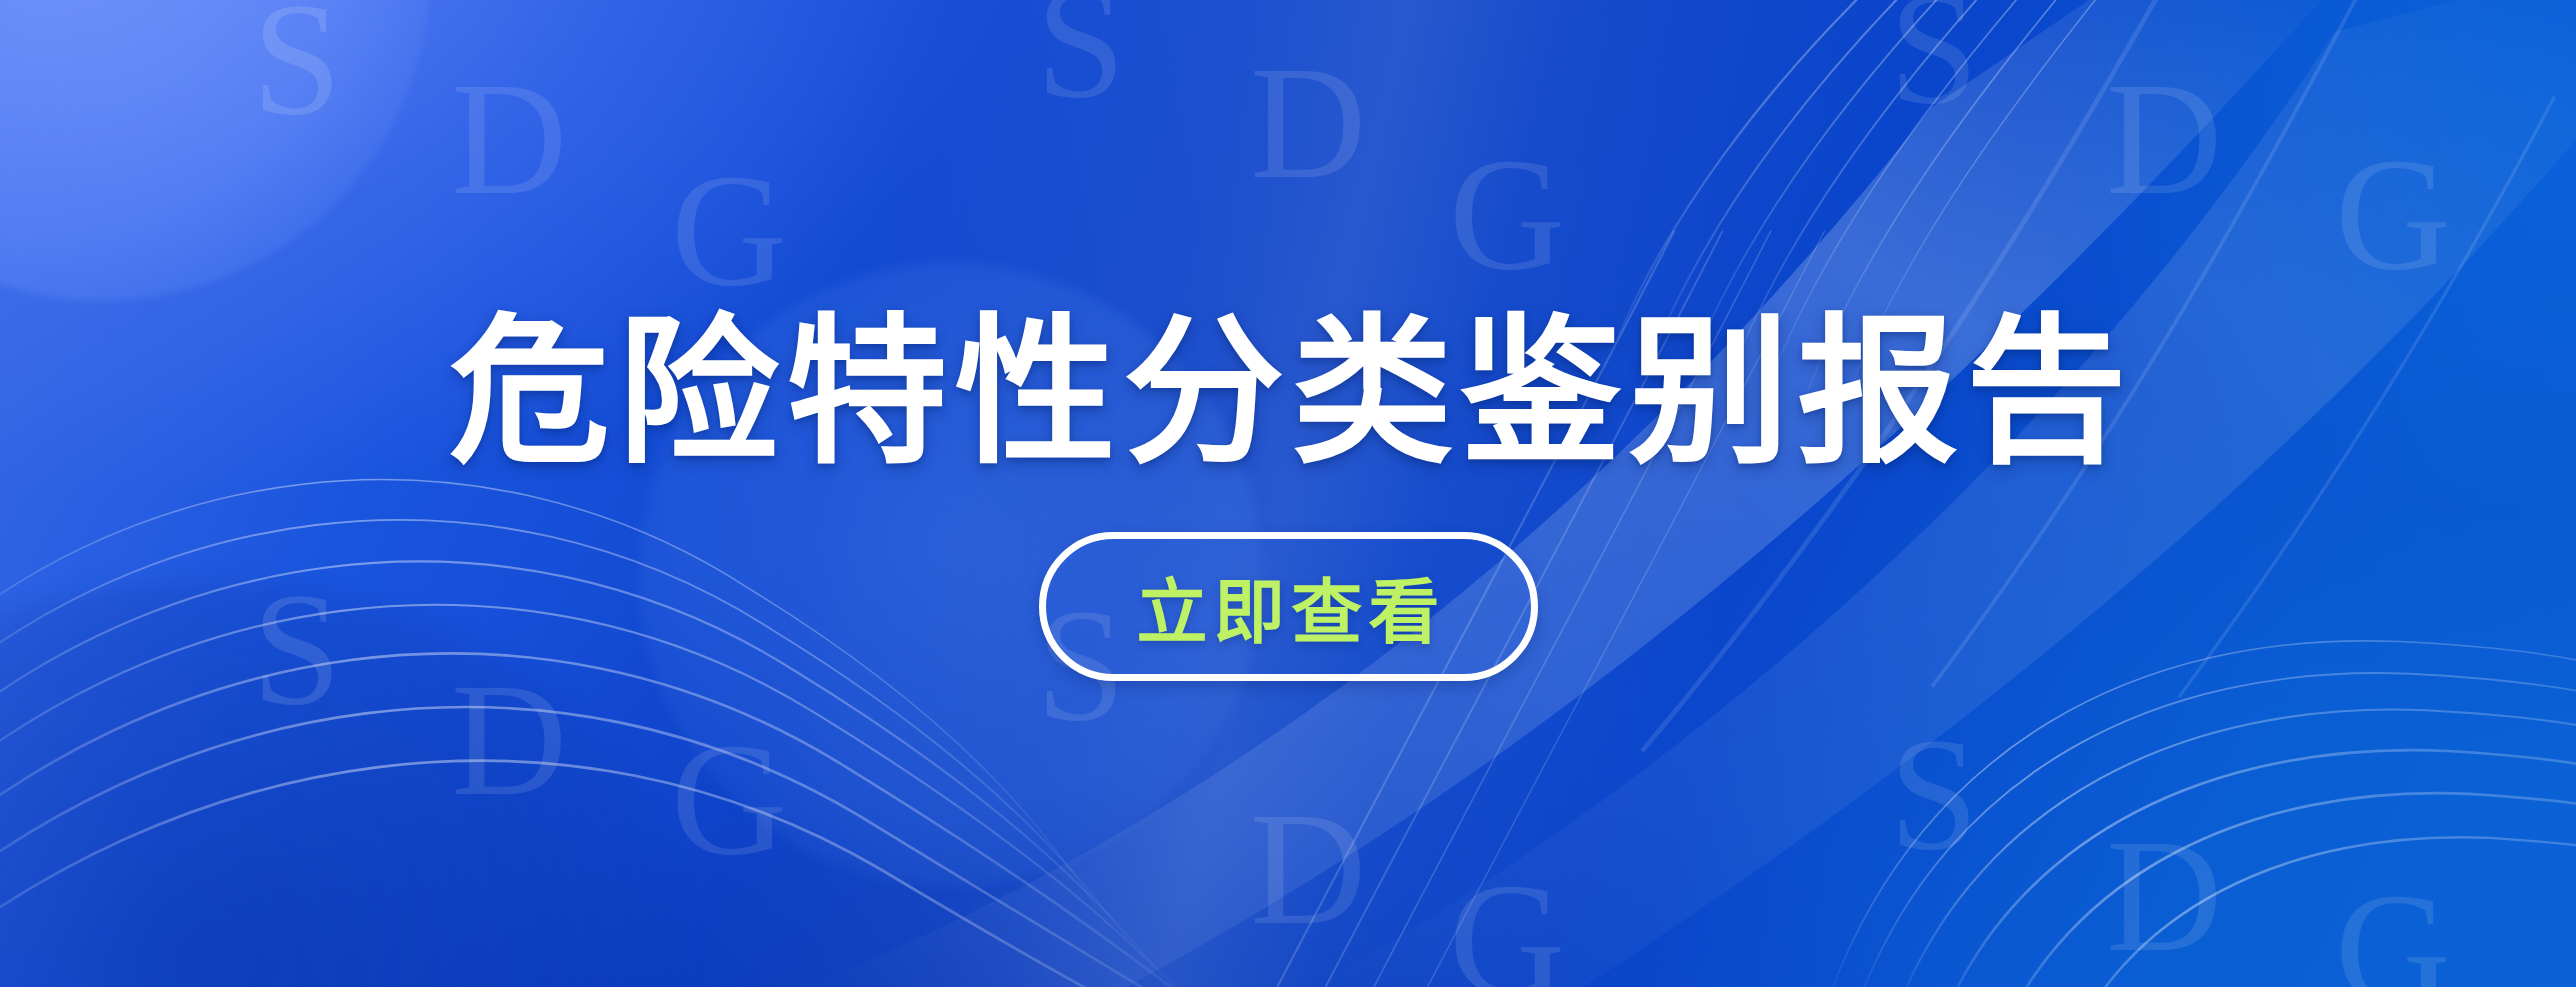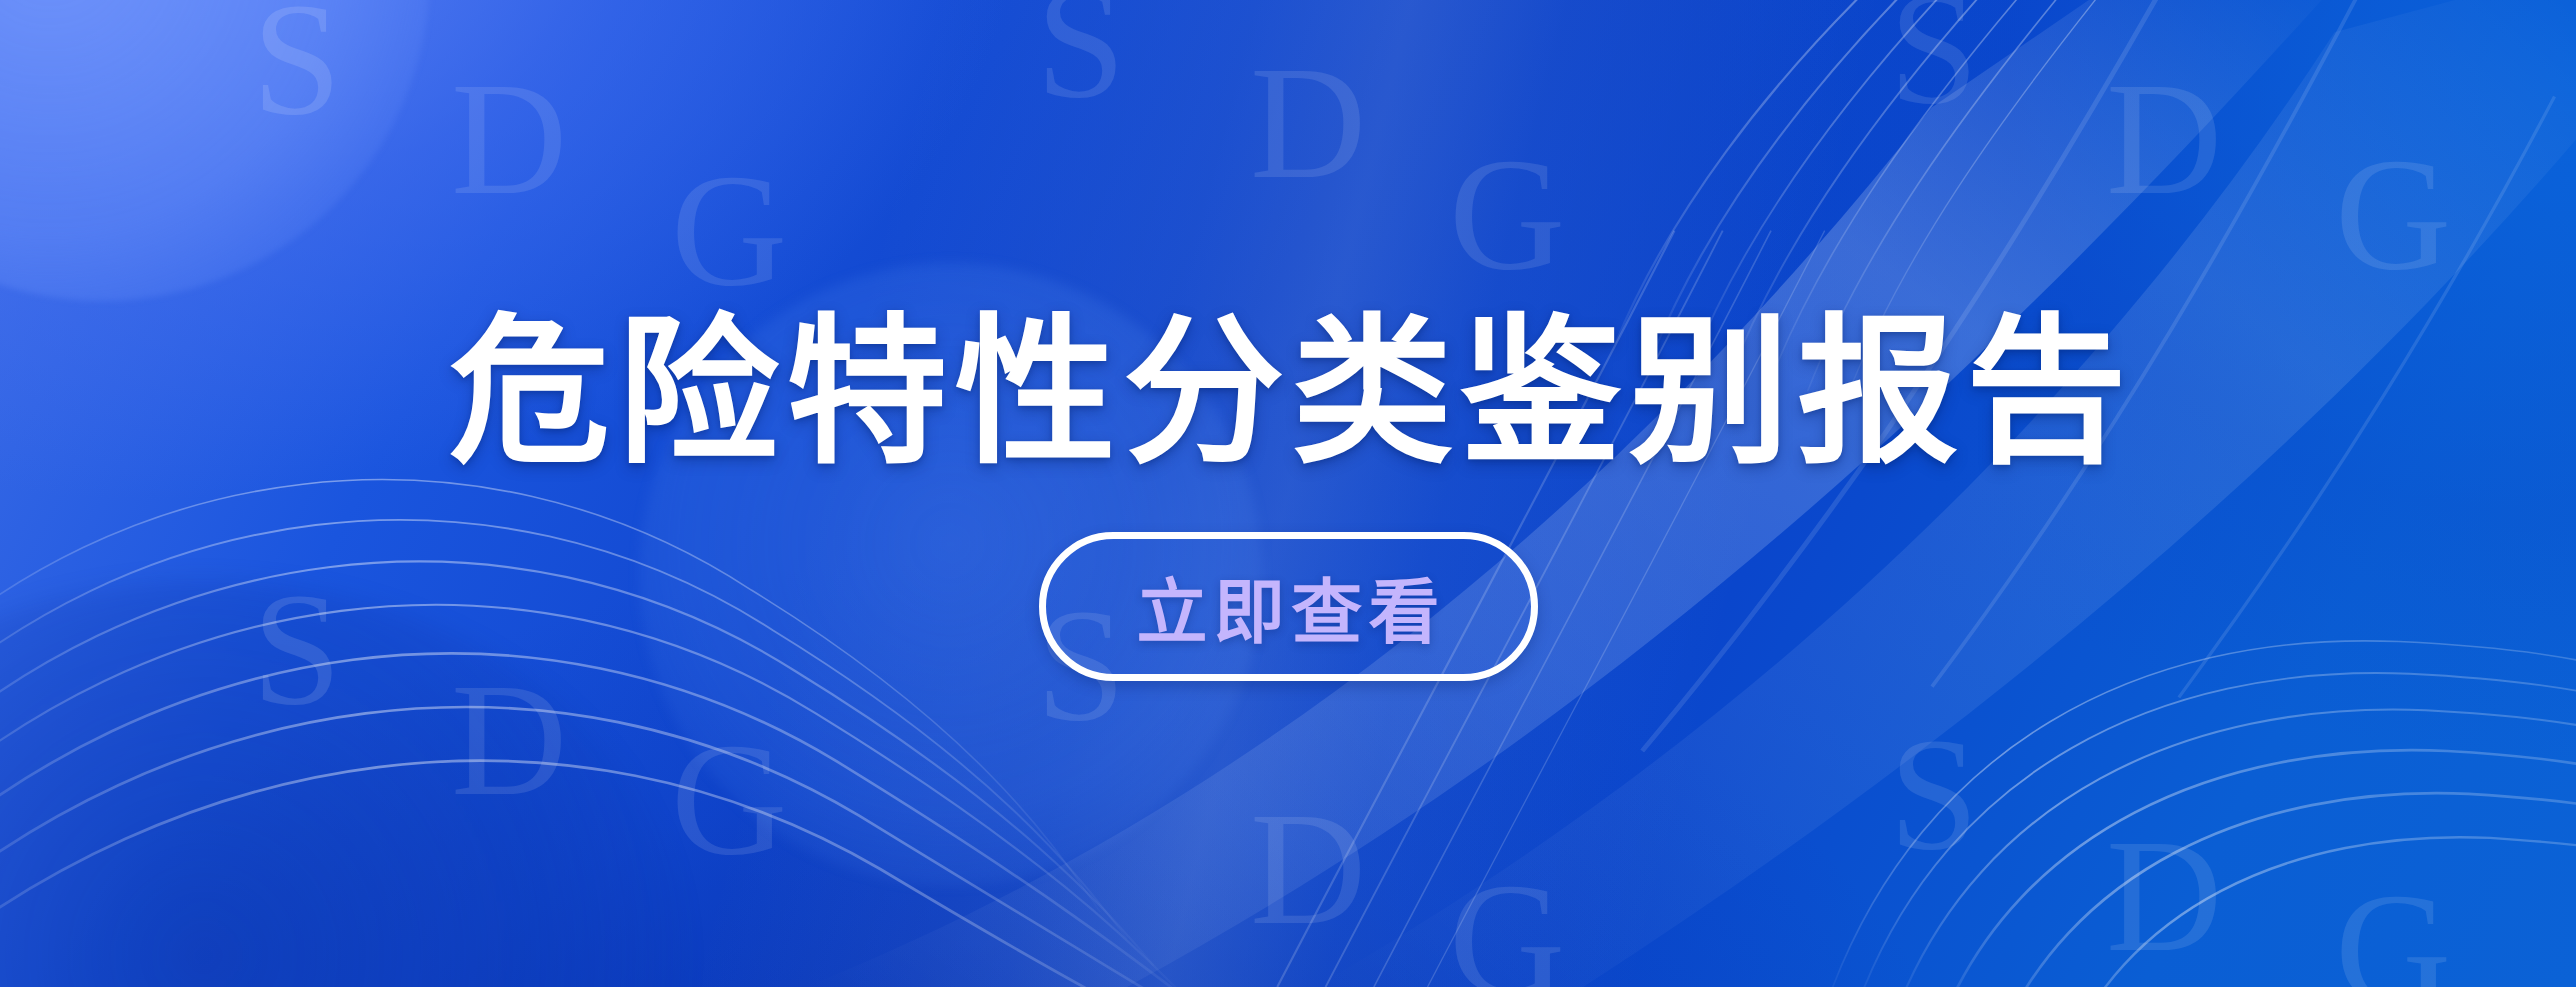--- a/index.html
+++ b/index.html
@@ -138,21 +138,21 @@
     display: inline-flex;
     align-items: center;
     justify-content: center;
     box-sizing: border-box;
     width: 499px;
     height: 149px;
     padding: 0 32px;
     border: 7px solid #ffffff;
     border-radius: 86px;
     background: transparent;
-    color: #c4b5fd;
+    color: #bef264;
     font-family: "Liberation Sans", "DejaVu Sans", sans-serif;
     font-size: 71px;
     font-weight: 700;
     letter-spacing: 6.4px;
     text-indent: 6.4px;
     cursor: pointer;
     box-shadow:
       0 5.4px 14px rgba(3,26,92,0.26),
       inset 0 0 0 0 rgba(255,255,255,0);
     text-shadow: 0 3.2px 8.6px rgba(4,30,100,0.30);

